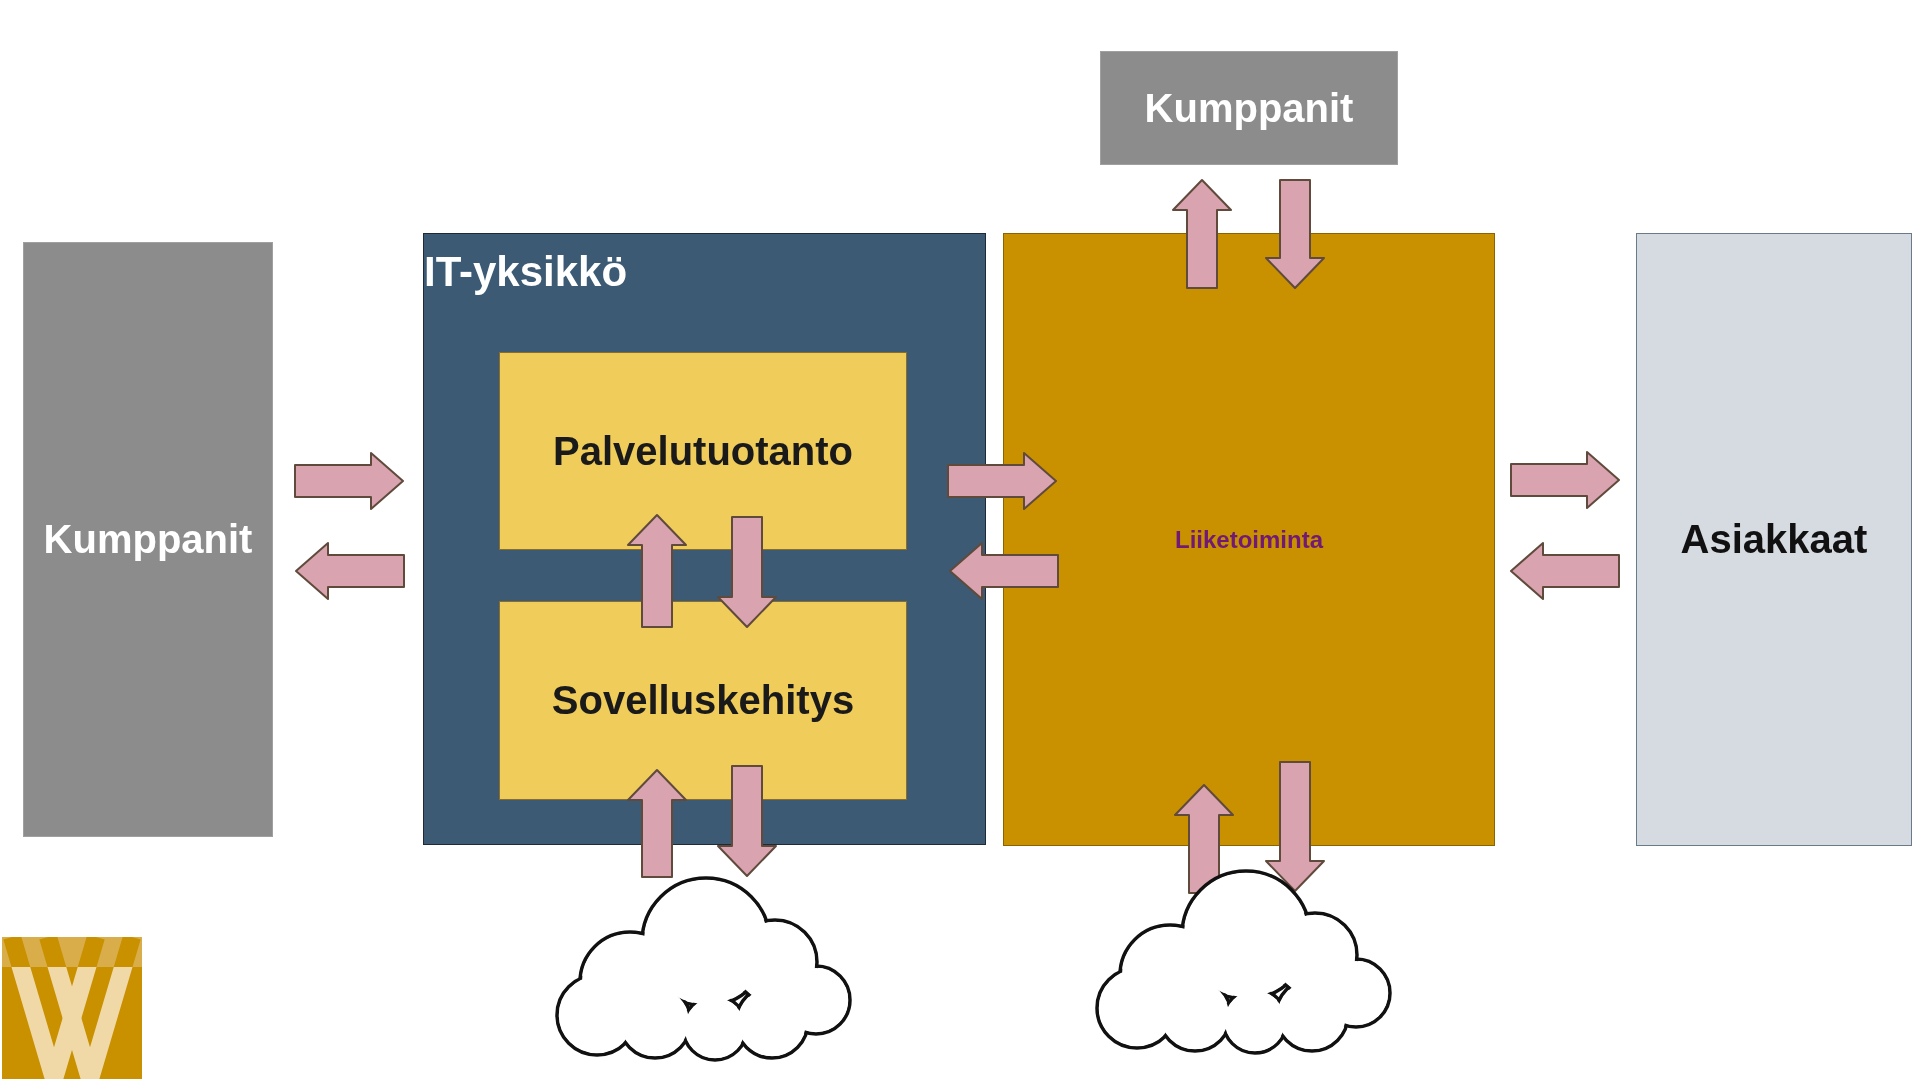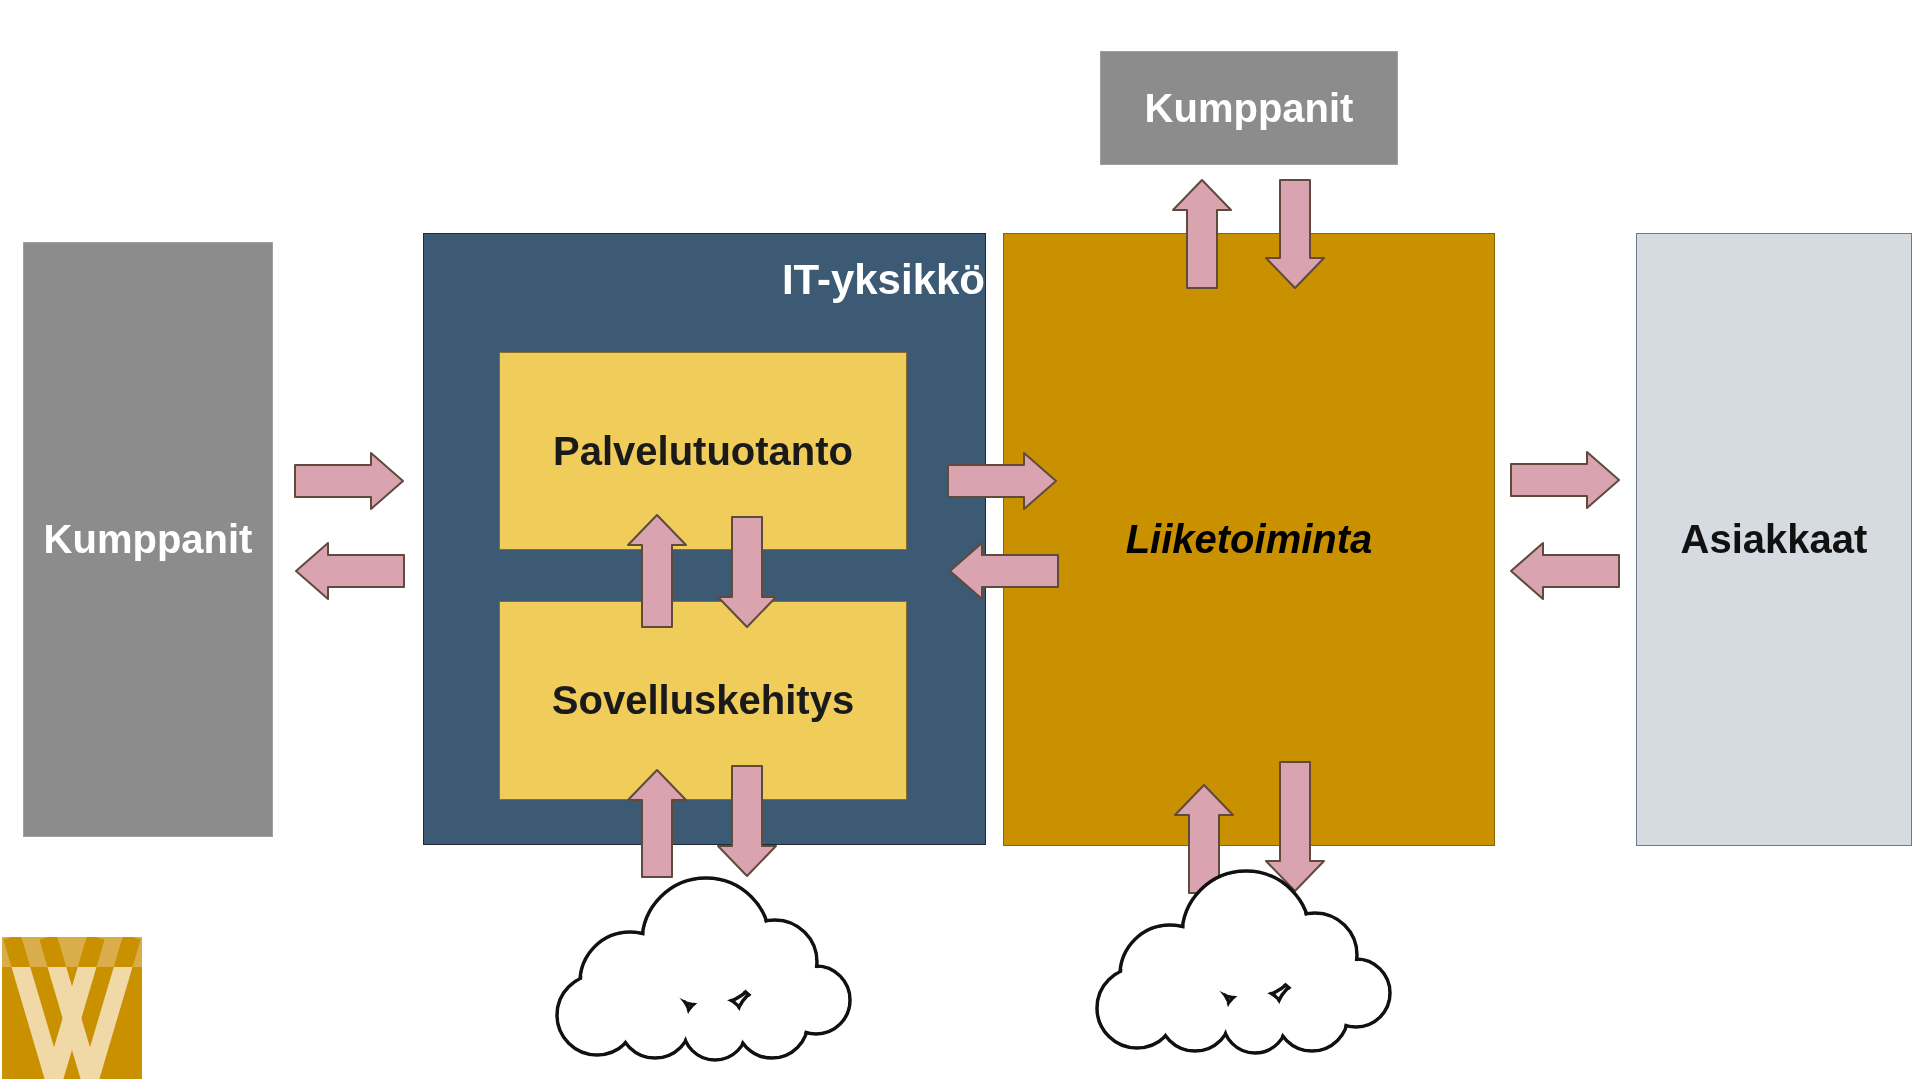--- a/index.html
+++ b/index.html
@@ -2,24 +2,24 @@
 <html style="--dark-box: #3C5A74; --yellow-box: #F0CC5A; --orange-box: #C99000; --gray-box: #8C8C8C; --light-box: #D6DBE1; --arrow-fill: #D9A3AF; --arrow-stroke: #5F4A3C; --cloud-stroke: #111111; --logo-gold: #C99000; --logo-band: #D9AE4A; --logo-letter: #F0D9A6;"><head>
 <meta charset="utf-8">
 <style>
   html,body{margin:0;padding:0;background:#fff;}
   #stage{position:relative;width:1920px;height:1080px;background:#fff;overflow:hidden;
          font-family:"Liberation Sans", sans-serif;}
   .box{position:absolute;display:flex;align-items:center;justify-content:center;
        box-sizing:border-box;font-weight:bold;text-align:center;}
   .gray-box{background:var(--gray-box);border:1px solid #a0a0a0;color:#fff;font-size:40px;}
   .dark-box{background:var(--dark-box);border:1px solid #1e2b37;}
-  .dark-title{position:absolute;left:0;right:0;top:22px;text-align:right;color:#fff;
+  .dark-title{position:absolute;left:0;right:0;top:14px;text-align:left;color:#fff;
               font-weight:bold;font-size:42px;}
   .yellow-box{background:var(--yellow-box);border:1px solid #8a6d2a;color:#1a1a1a;font-size:40px;}
-  .orange-box{background:var(--orange-box);border:1px solid #8a6400;color:#000000;font-size:40px;font-style:italic;}
+  .orange-box{background:var(--orange-box);border:1px solid #8a6400;color:#701a75;font-size:24px;}
   .light-box{background:var(--light-box);border:1px solid #6b7a8a;color:#111;font-size:40px;}
   .cloud-label{position:absolute;width:220px;text-align:center;font-weight:bold;
                font-size:32px;color:#000;}
   #overlay{position:absolute;left:0;top:0;width:1920px;height:1080px;pointer-events:none;}
   .arrow{fill:var(--arrow-fill);stroke:var(--arrow-stroke);stroke-width:2;stroke-linejoin:round;}
   .cloud-stroke{fill:#fff;stroke:var(--cloud-stroke);stroke-width:3.5;}
   .cloud-fill{fill:#fff;stroke:none;}
 </style>
 </head>
 <body>

